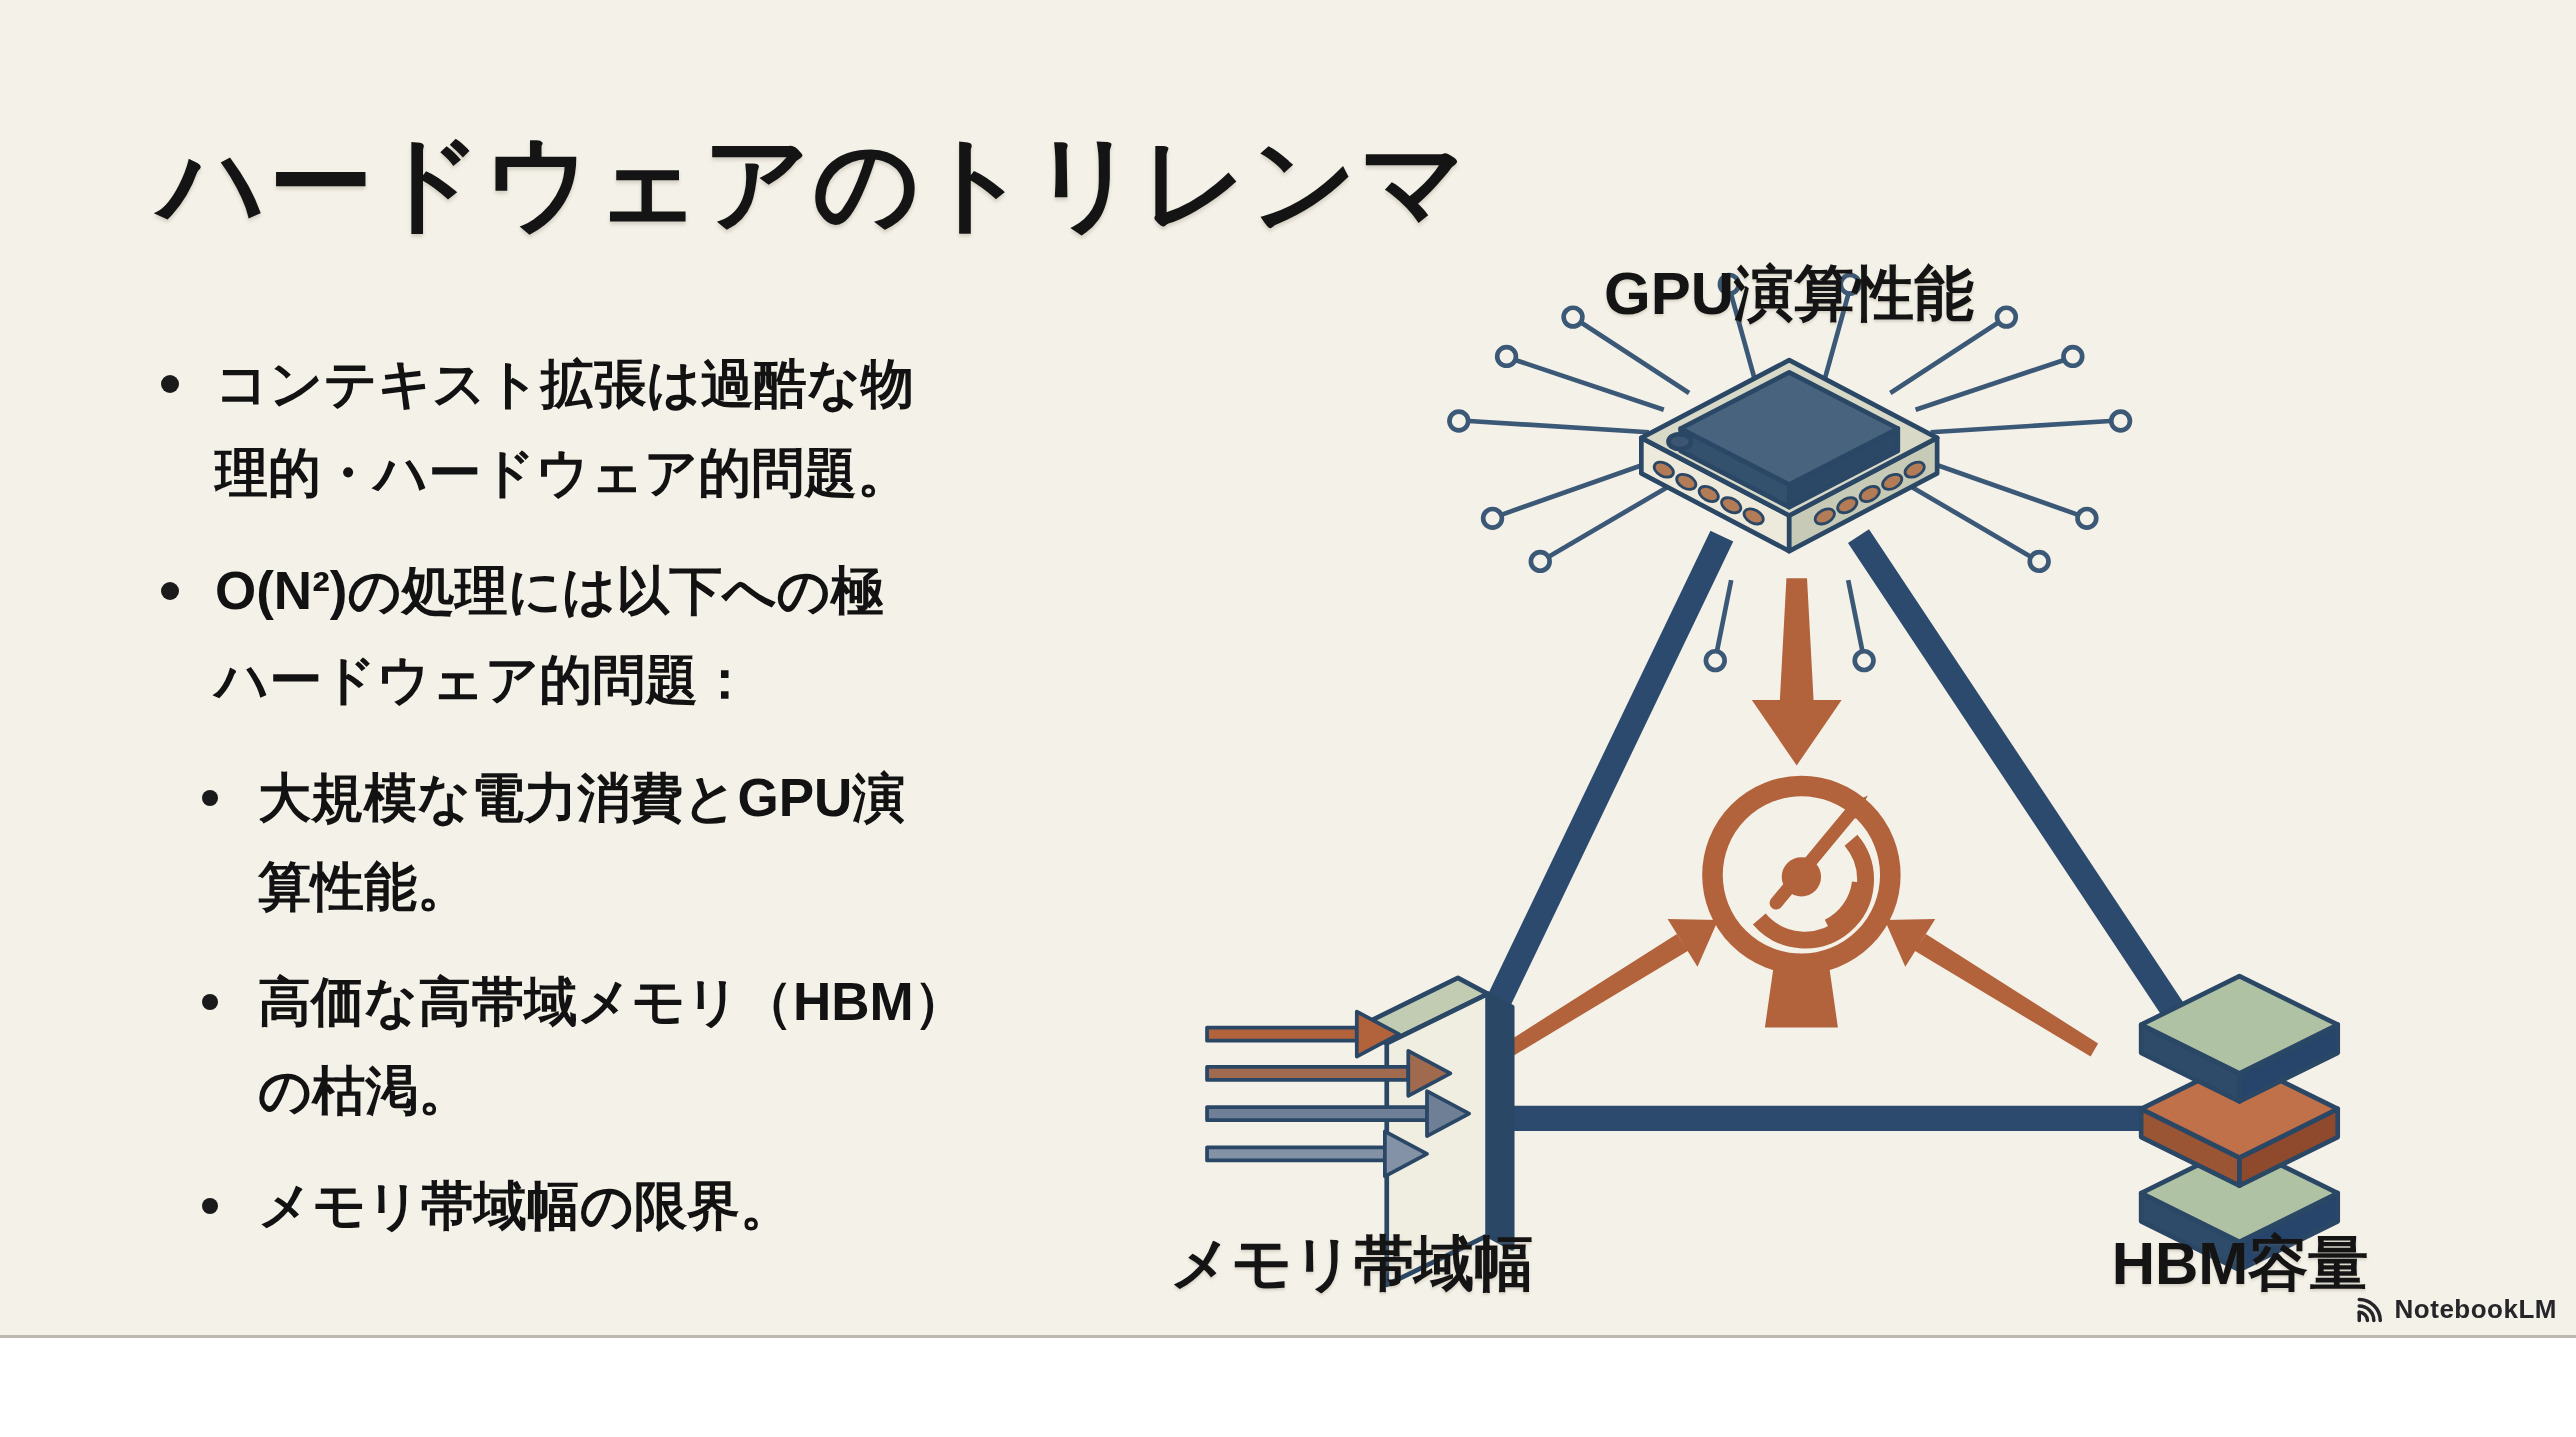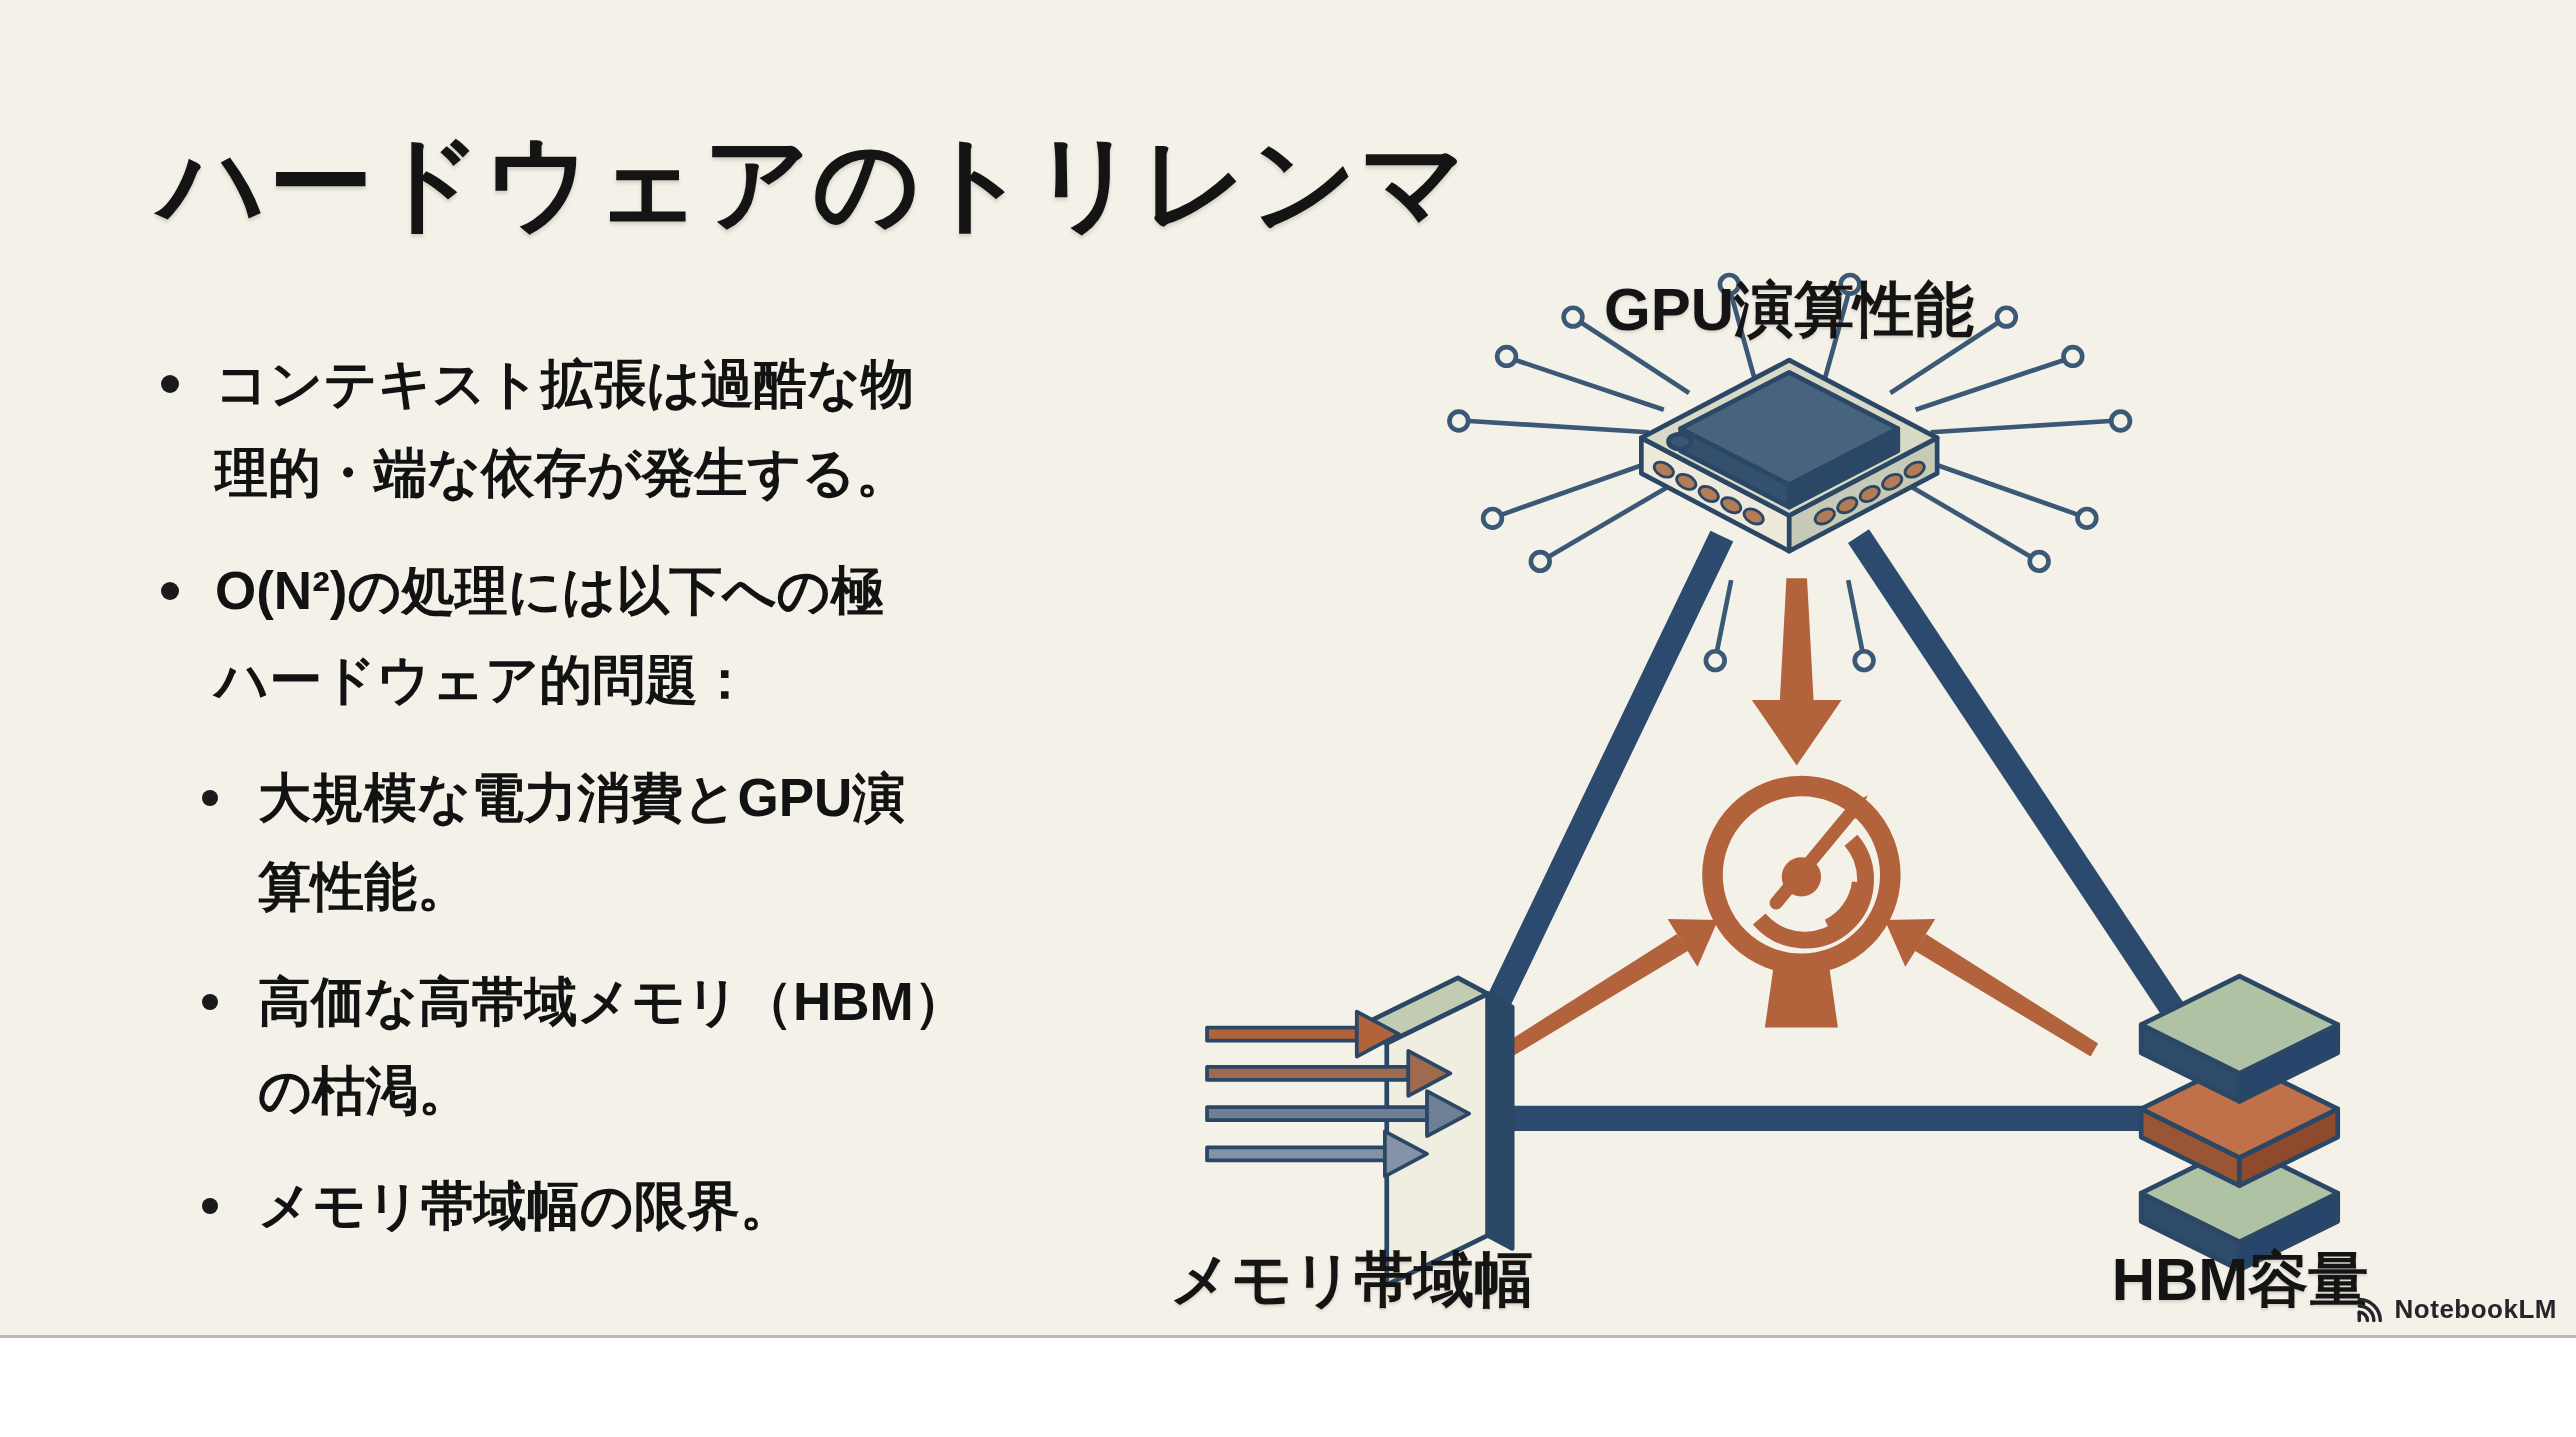--- a/index.html
+++ b/index.html
@@ -17,42 +17,41 @@
     content:"";position:absolute;left:1.9px;top:36px;width:18px;height:18px;border-radius:50%;background:#1a1a1a;
   }
   .bullet-item.sub{margin-left:41px;padding-left:58px;margin-bottom:26px;}
   .bullet-item.sub::before{left:1.9px;top:37px;width:16px;height:16px;}
   .diagram{position:absolute;left:1076px;top:140px;width:1404px;height:1264px;}
   .diagram svg{position:absolute;left:0;top:0;}
   .diagram-label{
     position:absolute;transform:translateX(-50%);
     font-size:60px;font-weight:800;white-space:nowrap;color:#141414;
     text-shadow:0 1.9px 2.8px rgba(120,110,90,0.25);
-    margin-top:16px;
   }
   .label-top{left:713px;top:114px;}
   .label-bottom-left{left:276px;top:1084px;text-align:right;}
   .label-bottom-right{left:1164px;top:1084px;}
   .watermark{
     position:absolute;right:19px;bottom:13px;display:flex;align-items:center;gap:13px;
     color:#26262a;font-size:26px;font-weight:700;letter-spacing:0.5px;
   }
   .bottom-edge{position:absolute;left:0;bottom:0;width:100%;height:2.8px;background:rgba(40,40,40,0.28);}
 </style>
 </head>
 <body>
 
 <div class="slide">
 
   <div class="slide-title">ハードウェアのトリレンマ</div>
 
   <div class="bullets">
     <div class="bullet-item">
       <div class="line">コンテキスト拡張は過酷な物</div>
-      <div class="line">理的・端な依存が発生する。</div>
+      <div class="line">理的・ハードウェア的問題。</div>
     </div>
     <div class="bullet-item">
       <div class="line">O(N²)の処理には以下への極</div>
       <div class="line">ハードウェア的問題：</div>
     </div>
     <div class="bullet-item sub">
       <div class="line">大規模な電力消費とGPU演</div>
       <div class="line">算性能。</div>
     </div>
     <div class="bullet-item sub">

